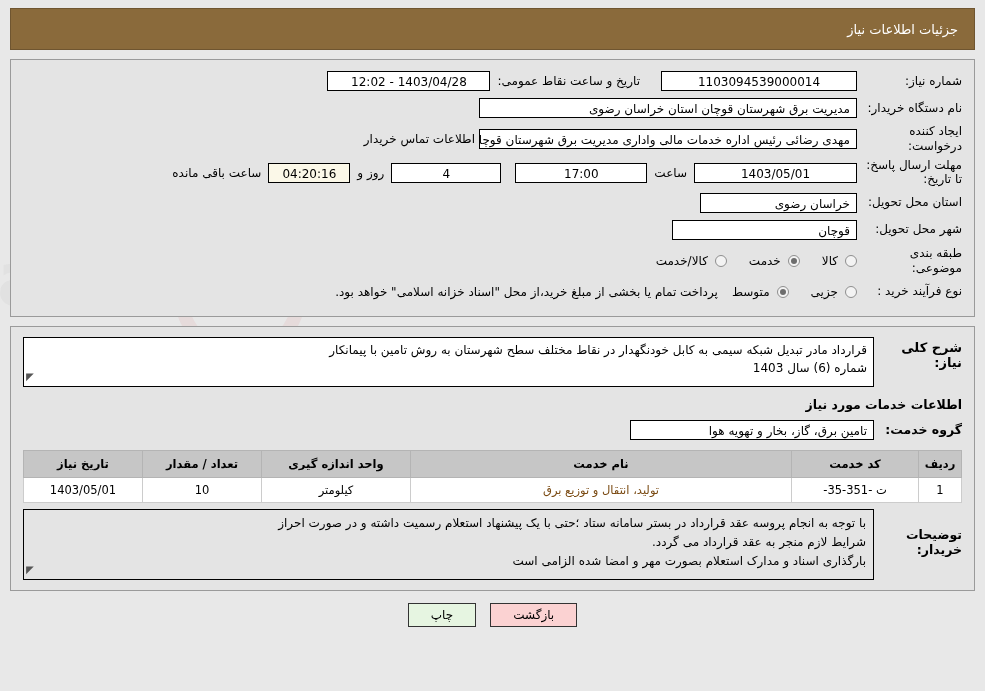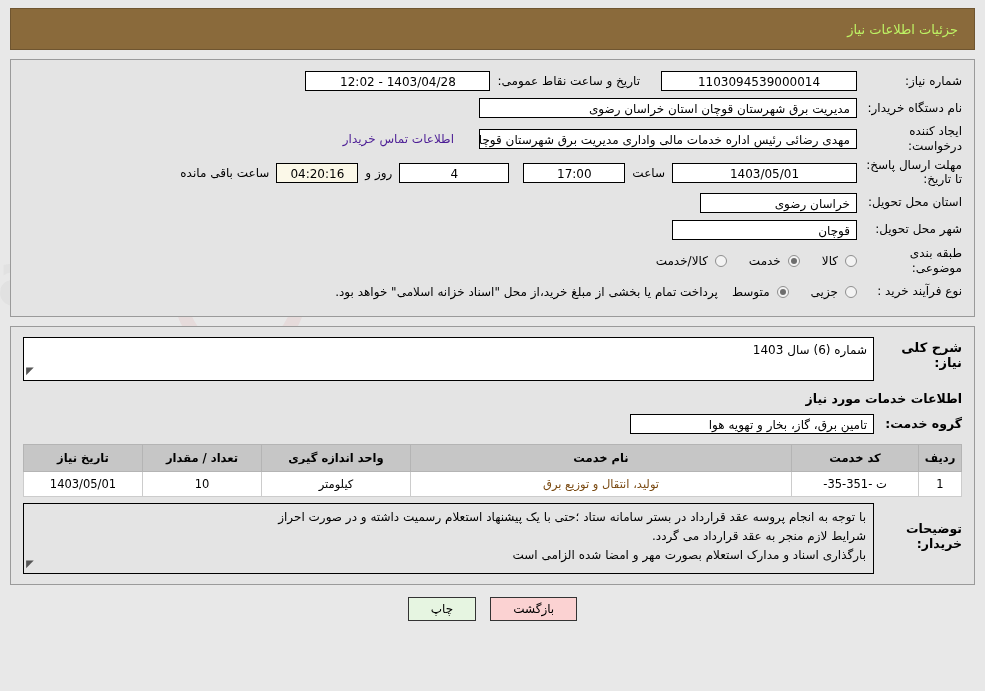--- a/index.html
+++ b/index.html
@@ -38,21 +38,21 @@
   .header-bar {
     background: #8a6a3b;
     border: 1px solid #6f5530;
     height: 40px;
     display: flex;
     align-items: center;
     justify-content: flex-start;
     padding: 0 16px;
   }
   .header-bar .title {
-    color: #bef264;
+    color: #ffffff;
     font-size: 13px;
   }
 
   
   .panel {
     border: 1px solid #9a9a9a;
     background: #e4e4e4;
     margin: 9px 10px 0 10px;
     box-sizing: border-box;
   }
@@ -85,38 +85,38 @@
     white-space: nowrap;
     overflow: hidden;
     text-overflow: clip;
   }
   .fld.center { text-align: center; }
   .fld.right { text-align: right; }
 
   .w-needno   { width: 196px; }
   .w-buyer    { width: 378px; }
   .w-creator  { width: 378px; }
-  .w-date     { width: 185px; }
-  .w-time     { width: 102px; }
+  .w-date     { width: 163px; }
+  .w-time     { width: 132px; }
   .w-days     { width: 110px; }
   .w-clock    { width: 82px; background:#fbf8e8; }
   .w-prov     { width: 157px; }
   .w-city     { width: 185px; }
   .w-group    { width: 244px; }
   .gap14{ width: 14px; flex:0 0 14px; }
 
   .inline-lbl {
     font-size: 12px;
     padding: 0 7px;
     white-space: nowrap;
   }
   .link {
-    color: #4c1d95;
-    font-size: 12px;
-    padding-right: 25px;
+    color: #000000;
+    font-size: 12px;
+    padding-right: 4px;
     white-space: nowrap;
     cursor: pointer;
   }
 
   
   .radio-group {
     display: flex;
     align-items: center;
     gap: 4px;
   }
@@ -371,20 +371,21 @@
       <div class="note-text">پرداخت تمام یا بخشی از مبلغ خرید،از محل "اسناد خزانه اسلامی" خواهد بود.</div>
     </div>
 
   </div>
 
   <div class="panel panel-main">
 
     <div class="desc-row">
       <div class="sec-label">شرح کلی نیاز:</div>
       <div class="textarea">
+        <div>قرارداد مادر تبدیل شبکه سیمی به کابل خودنگهدار در نقاط مختلف سطح شهرستان به روش تامین با پیمانکار</div>
         <div>شماره (6) سال 1403</div>
         <span class="resize">◥</span>
       </div>
     </div>
 
     <div class="sub-head">اطلاعات خدمات مورد نیاز</div>
 
     <div class="group-row">
       <div class="group-lbl">گروه خدمت:</div>
       <div class="fld w-group right">تامین برق، گاز، بخار و تهویه هوا</div>

